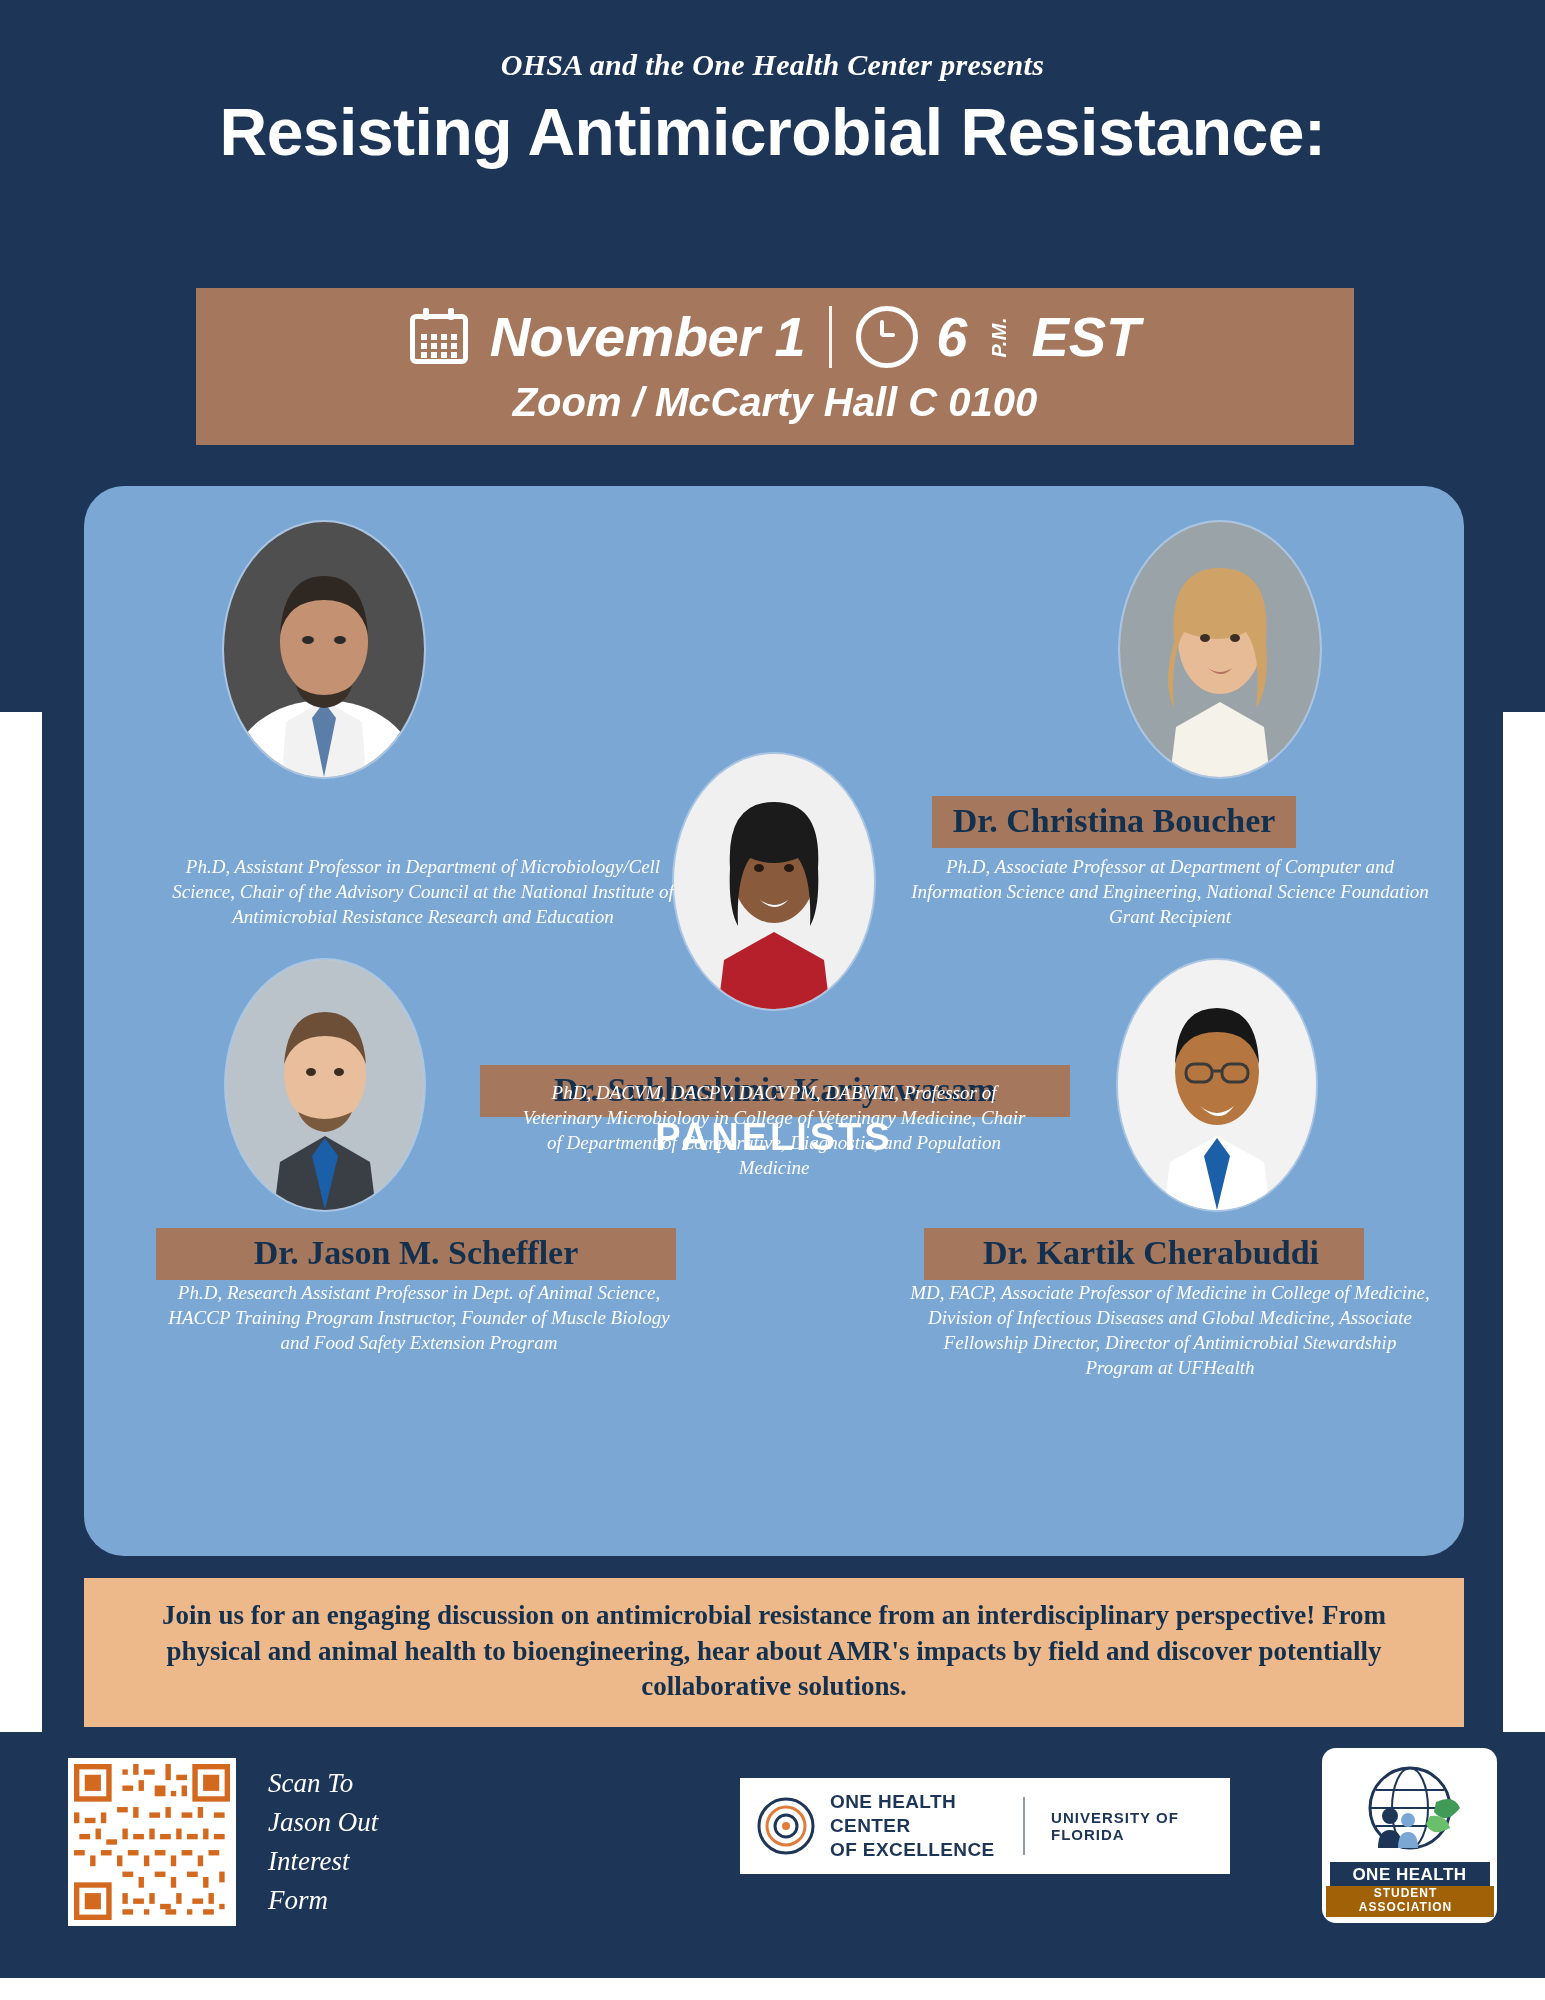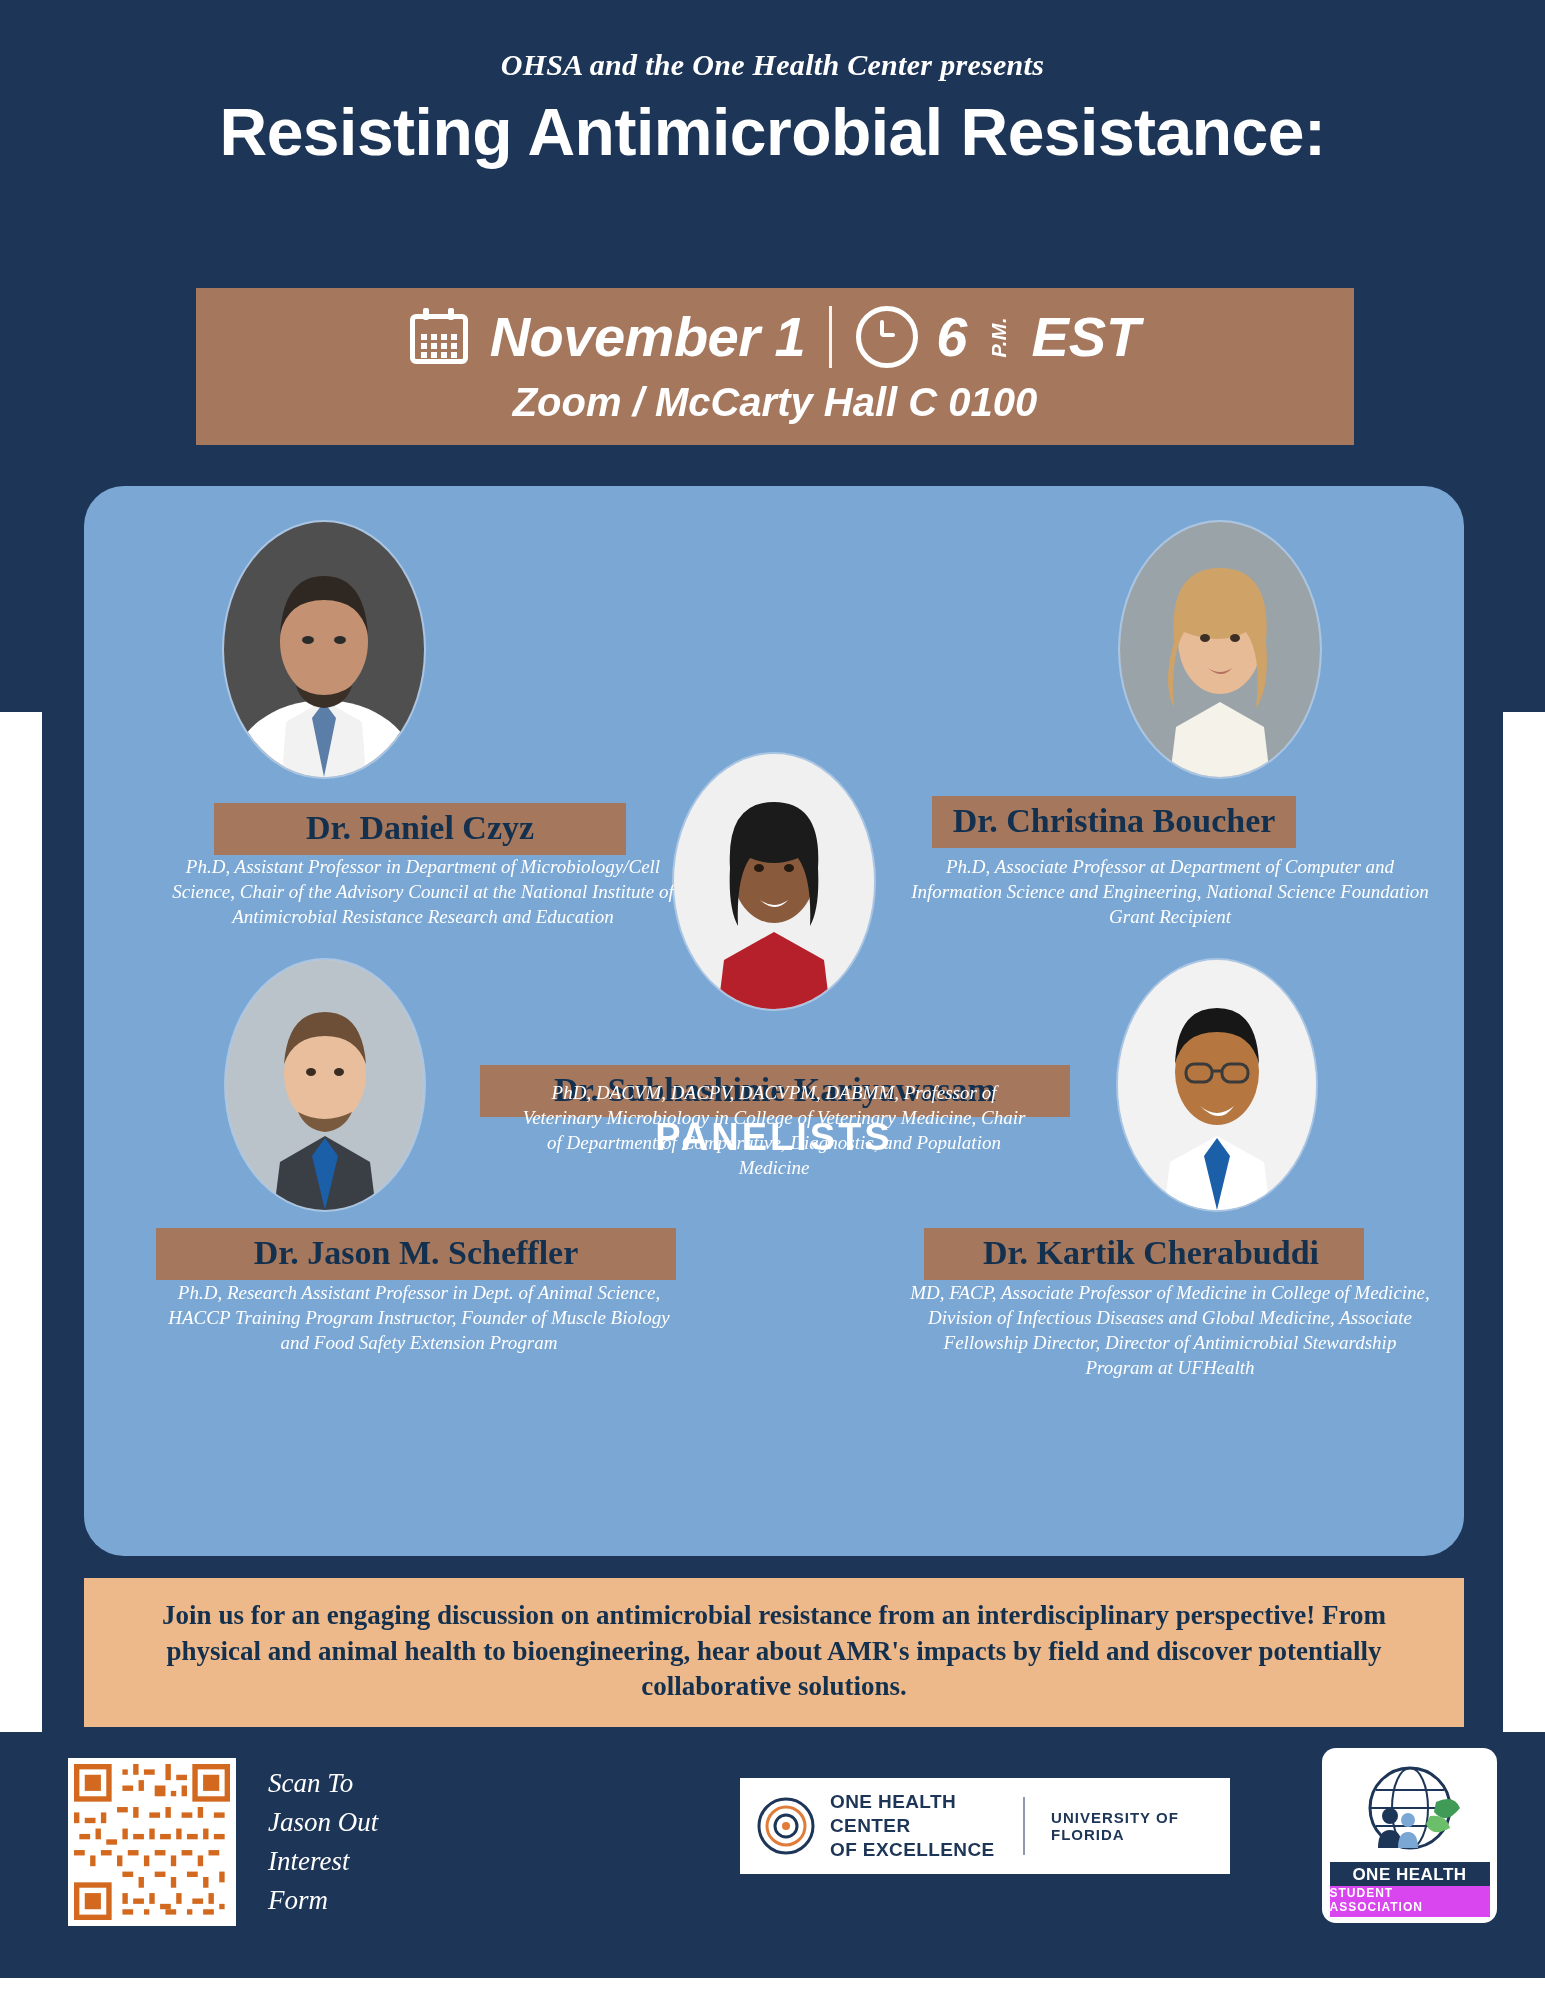--- a/index.html
+++ b/index.html
@@ -353,25 +353,26 @@
     background: #1d3557;
     color: #ffffff;
     text-align: center;
     font-weight: bold;
     font-size: 17px;
     padding: 3px 0 1px 0;
     letter-spacing: 0.5px;
   }
   .ohsa-band2 {
     width: 160px;
-    background: #d946ef;
-    color: #ffffff;
+    background: #a16207;
+    color: #ffffff;
+    text-align: center;
     font-weight: bold;
     font-size: 12px;
-    padding: 0 0 3px 0;
+    padding: 0 8px 3px 0;
     letter-spacing: 1px;
   }
 </style>
 </head>
 <body>
 
 <div class="poster">
 
   <div class="side-strip-left"></div>
   <div class="side-strip-right"></div>
@@ -419,21 +420,20 @@
         <ellipse cx="100" cy="250" rx="92" ry="72" fill="#ffffff"></ellipse>
         <path d="M100 178 L62 200 L58 255 L142 255 L138 200 Z" fill="#f2f2f2"></path>
         <path d="M100 180 L88 196 L100 255 L112 196 Z" fill="#5b7ea8"></path>
         <ellipse cx="100" cy="120" rx="44" ry="55" fill="#c49272"></ellipse>
         <path d="M56 112 q4 -58 44 -58 q40 0 44 58 q-8 -34 -44 -34 q-36 0 -44 34 Z" fill="#2e2722"></path>
         <path d="M72 164 q28 18 56 0 q-6 20 -28 22 q-22 -2 -28 -22 Z" fill="#3a3028"></path>
         <ellipse cx="84" cy="118" rx="6" ry="4" fill="#2b2b2b"></ellipse>
         <ellipse cx="116" cy="118" rx="6" ry="4" fill="#2b2b2b"></ellipse>
       </svg>
     </div>
-    <div class="name-bar" style="left:130px; top:317px; width:412px;">Dr. Daniel Czyz</div>
     <div class="bio" style="left:74px; top:368px; width:530px;text-align:center;">Ph.D, Assistant Professor in Department of Microbiology/Cell Science, Chair of the Advisory Council at the National Institute of Antimicrobial Resistance Research and Education</div>
 
     <div class="photo" style="left:1036px; top:36px; width:200px; height:255px;">
       <svg viewBox="0 0 200 255" width="200" height="255" aria-hidden="true">
         <rect width="200" height="255" fill="#9aa3a8"></rect>
         <path d="M100 180 L56 205 L50 255 L150 255 L144 205 Z" fill="#f5f2ea"></path>
         <ellipse cx="100" cy="118" rx="42" ry="54" fill="#e7bb96"></ellipse>
         <path d="M54 120 q-6 -74 46 -74 q52 0 46 74 q4 46 -10 66 q6 -54 -10 -76 q-26 14 -62 0 q-14 24 -10 76 q-12 -24 0 -66 Z" fill="#cfa267"></path>
         <ellipse cx="85" cy="116" rx="5" ry="4" fill="#3b2f25"></ellipse>
         <ellipse cx="115" cy="116" rx="5" ry="4" fill="#3b2f25"></ellipse>

